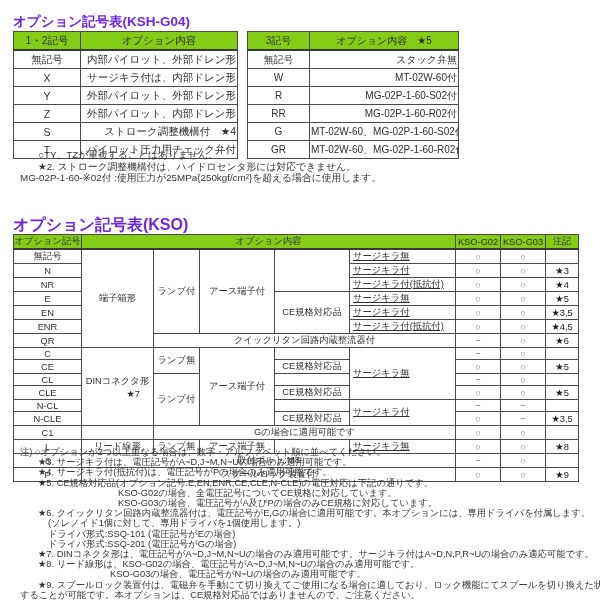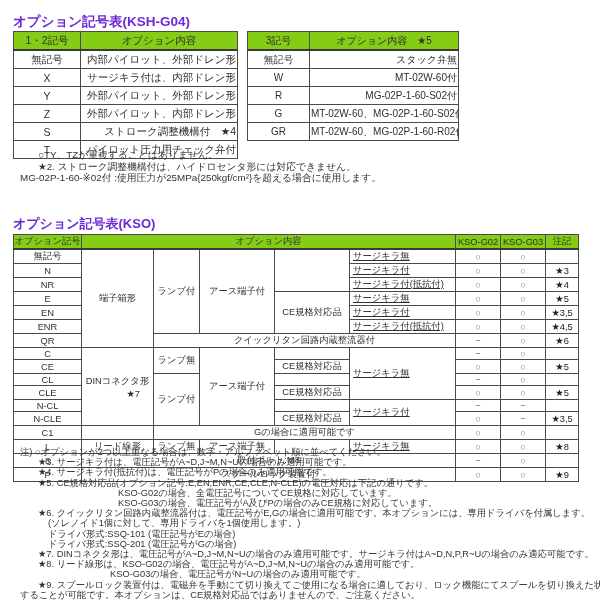--- a/index.html
+++ b/index.html
@@ -96,37 +96,41 @@
         </tr>
     <tr>
           <td class="c-code">W</td>
           <td class="c-desc">MT-02W-60付</td>
         </tr>
     <tr>
           <td class="c-code">R</td>
           <td class="c-desc">MG-02P-1-60-S02付</td>
         </tr>
     <tr>
+          <td class="c-code">RR</td>
+          <td class="c-desc">MG-02P-1-60-R02付</td>
+        </tr>
+    <tr>
           <td class="c-code">G</td>
           <td class="c-desc">MT-02W-60、MG-02P-1-60-S02付</td>
         </tr>
     <tr>
           <td class="c-code">GR</td>
           <td class="c-desc">MT-02W-60、MG-02P-1-60-R02付</td>
         </tr>
   </tbody>
     </table>
 
   <div class="notes n1">
     <div class="ind-a">○TY、TZが重複することはありません。</div>
     <div class="ind-a">★2. ストローク調整機構付は、ハイドロセンタ形には対応できません。</div>
     <div class="ind-c">MG-02P-1-60-※02付 :使用圧力が25MPa{250kgf/cm²}を超える場合に使用します。</div>
   </div>
 
-  <div class="title" style="left:13px;top:215px;font-size:13px;">オプション記号表(KSO)</div>
+  <div class="title" style="left:13px;top:215px;font-size:16px;">オプション記号表(KSO)</div>
 
   <table class="t3">
     <colgroup>
       <col style="width:68px">
         <col style="width:72px">
         <col style="width:46px">
         <col style="width:75px">
       <col style="width:75px">
         <col style="width:106px">
         <col style="width:45px">

